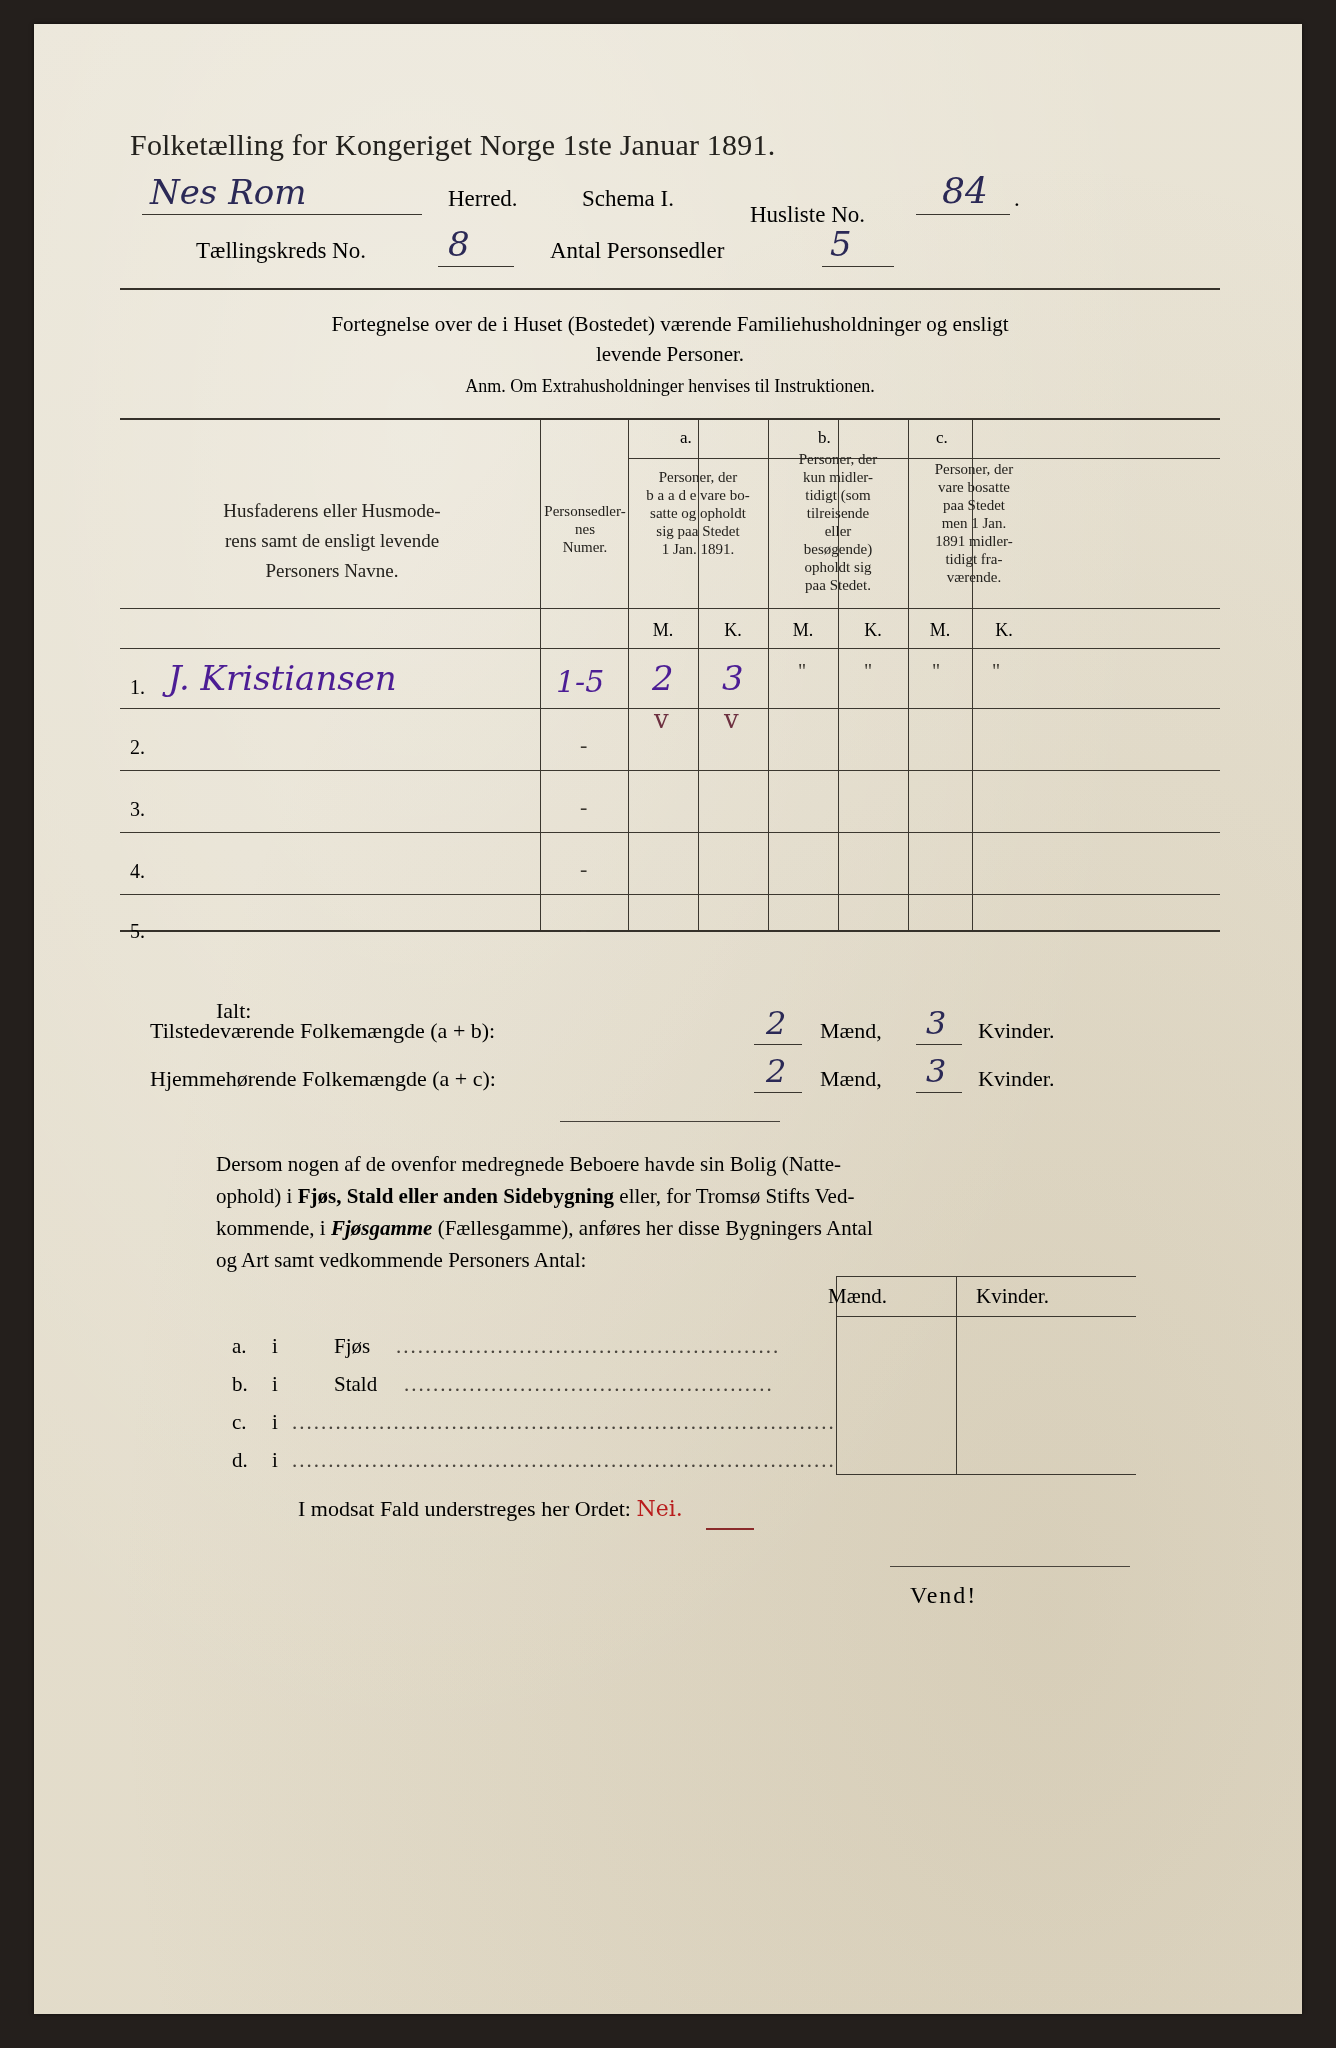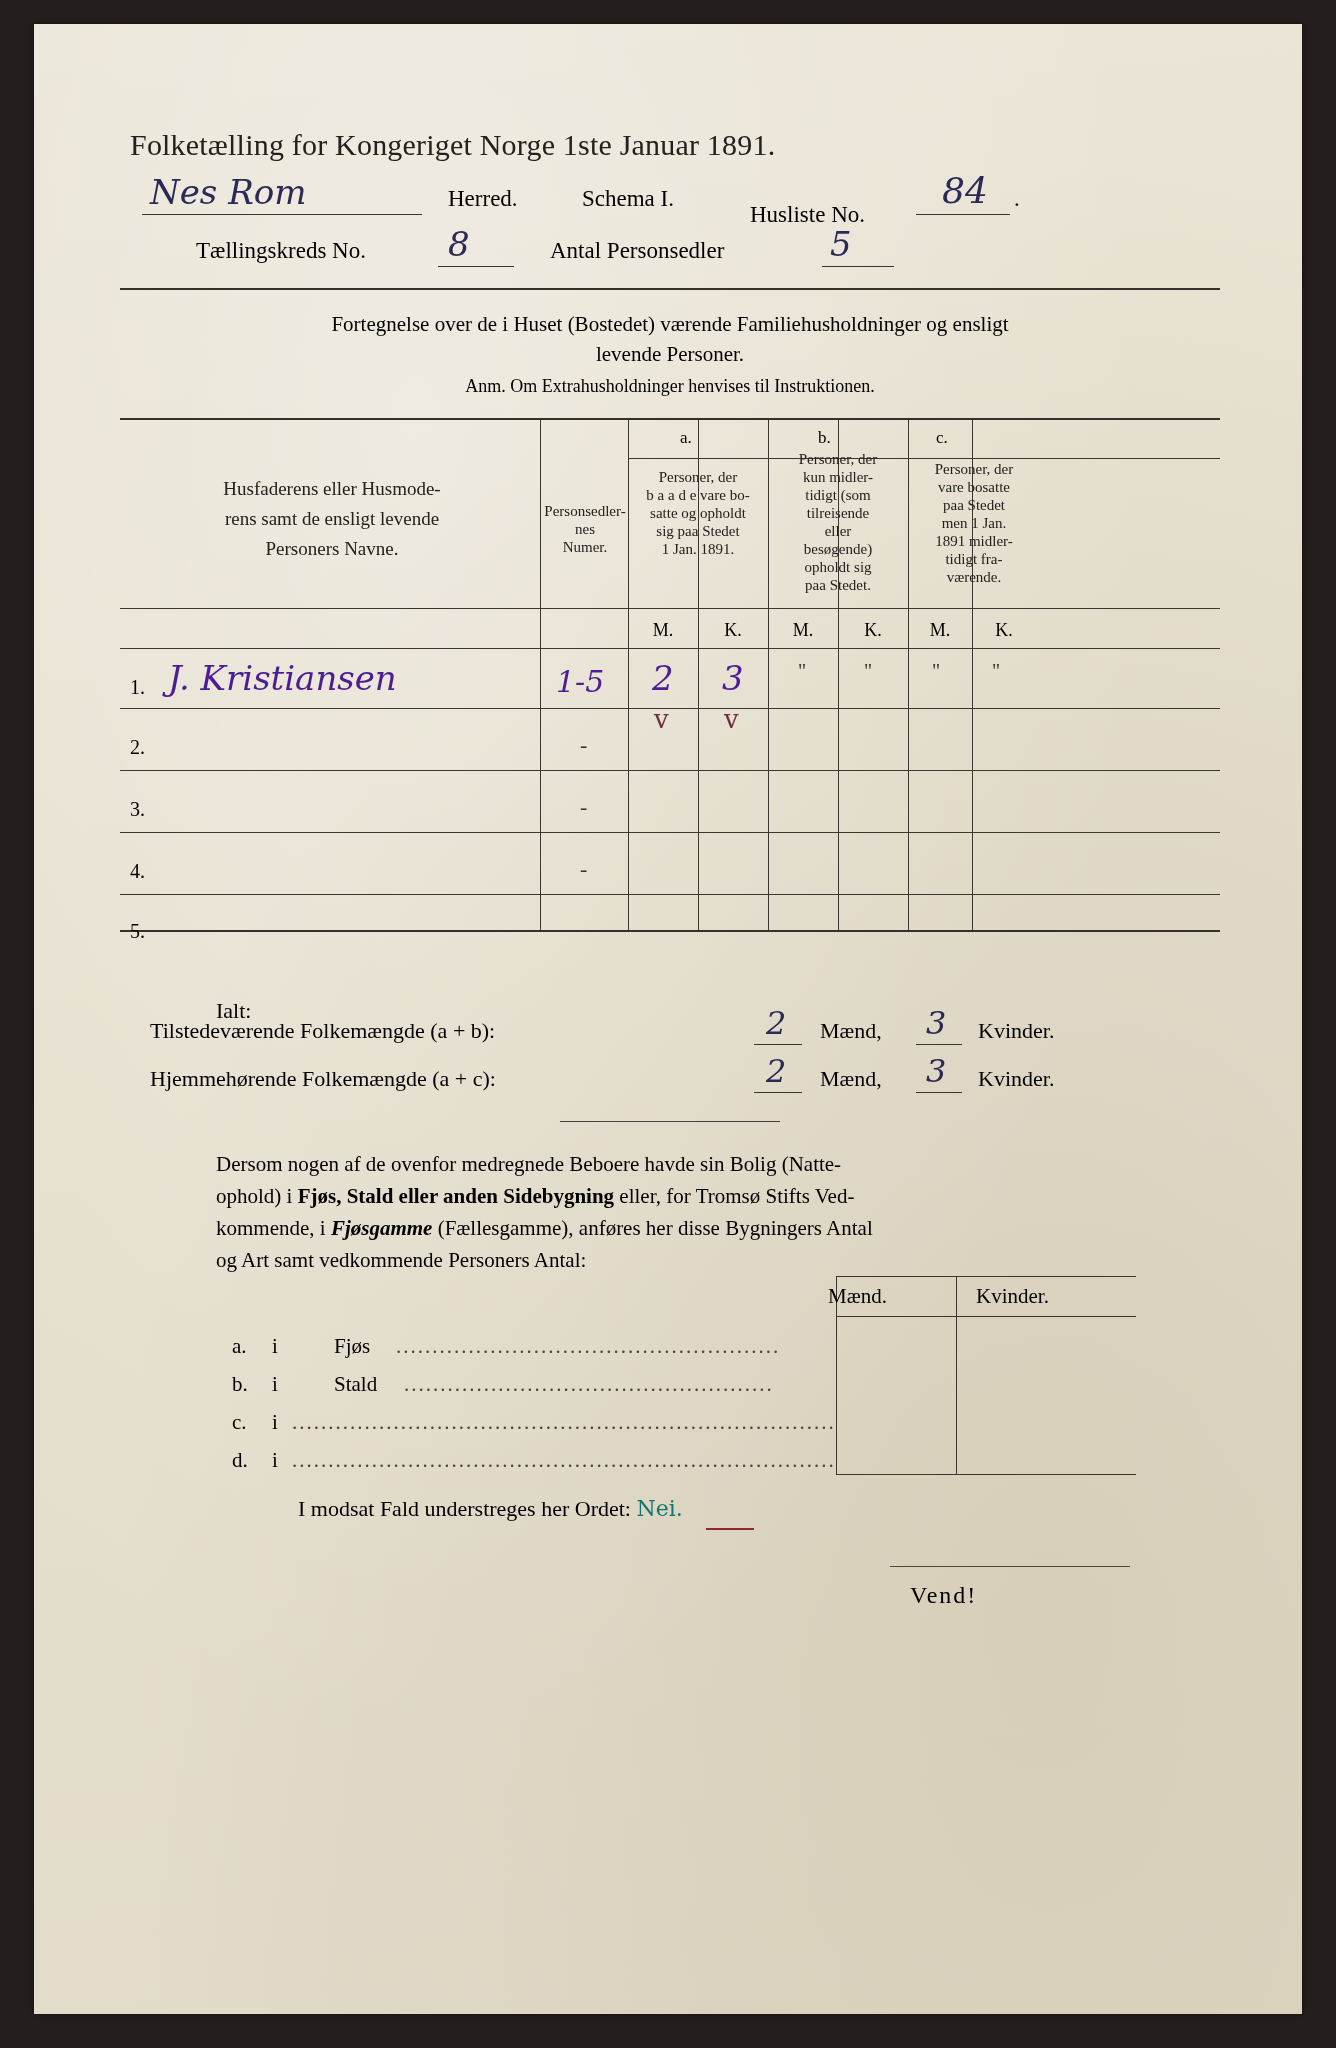--- a/index.html
+++ b/index.html
@@ -86,21 +86,21 @@
   }
 
   .bottomtbl{position:absolute;left:96px;top:1210px;width:920px;height:160px;}
   .bt-line{position:absolute;left:0;right:0;border-top:1px solid #3b372f;height:0;}
   .bt-v{position:absolute;top:0;bottom:0;border-left:1px solid #3b372f;width:0;}
   .bt-h{position:absolute;font-size:21px;}
   .bt-row{position:absolute;font-size:21px;}
   .dotfill{letter-spacing:2px;}
 
   .modsat{position:absolute;left:178px;top:1430px;font-size:22px;}
-  .nei{color:#0f766e;font-family:"DejaVu Serif",serif;}
+  .nei{color:#b91c1c;font-family:"DejaVu Serif",serif;}
   .neiund{position:absolute;left:586px;top:1462px;width:48px;border-top:2px solid #8a2b2b;}
 
   .vendrule{position:absolute;left:770px;top:1500px;width:240px;border-top:1px solid #4a453d;}
   .vend{position:absolute;left:790px;top:1516px;font-size:24px;letter-spacing:2px;}
 
   .tick{position:absolute;color:#3b372f;font-size:20px;}
   .chk{color:#6d3040;font-family:"DejaVu Serif",serif;font-size:26px;}
   .dash{position:absolute;font-size:22px;color:#3a362f;}
 </style>
 </head>
@@ -152,21 +152,21 @@
       <div class="vline" style="left:852px;"></div>
 
       <div class="hline" style="top:38px;left:508px;right:0;"></div>
       <div class="hline" style="top:188px;"></div>
       <div class="hline" style="top:228px;"></div>
 
       <span class="abc" style="left:560px;top:8px;">a.</span>
       <span class="abc" style="left:698px;top:8px;">b.</span>
       <span class="abc" style="left:816px;top:8px;">c.</span>
 
-      <div class="colhead" style="left:12px;top:54px;width:400px;font-size:19px;line-height:30px;">
+      <div class="colhead" style="left:12px;top:76px;width:400px;font-size:19px;line-height:30px;">
         <div>Husfaderens eller Husmode-</div>
         <div>rens samt de ensligt levende</div>
         <div>Personers Navne.</div>
       </div>
 
       <div class="colhead" style="left:424px;top:82px;width:82px;">
         <div>Personsedler-</div>
         <div>nes</div>
         <div>Numer.</div>
       </div>

